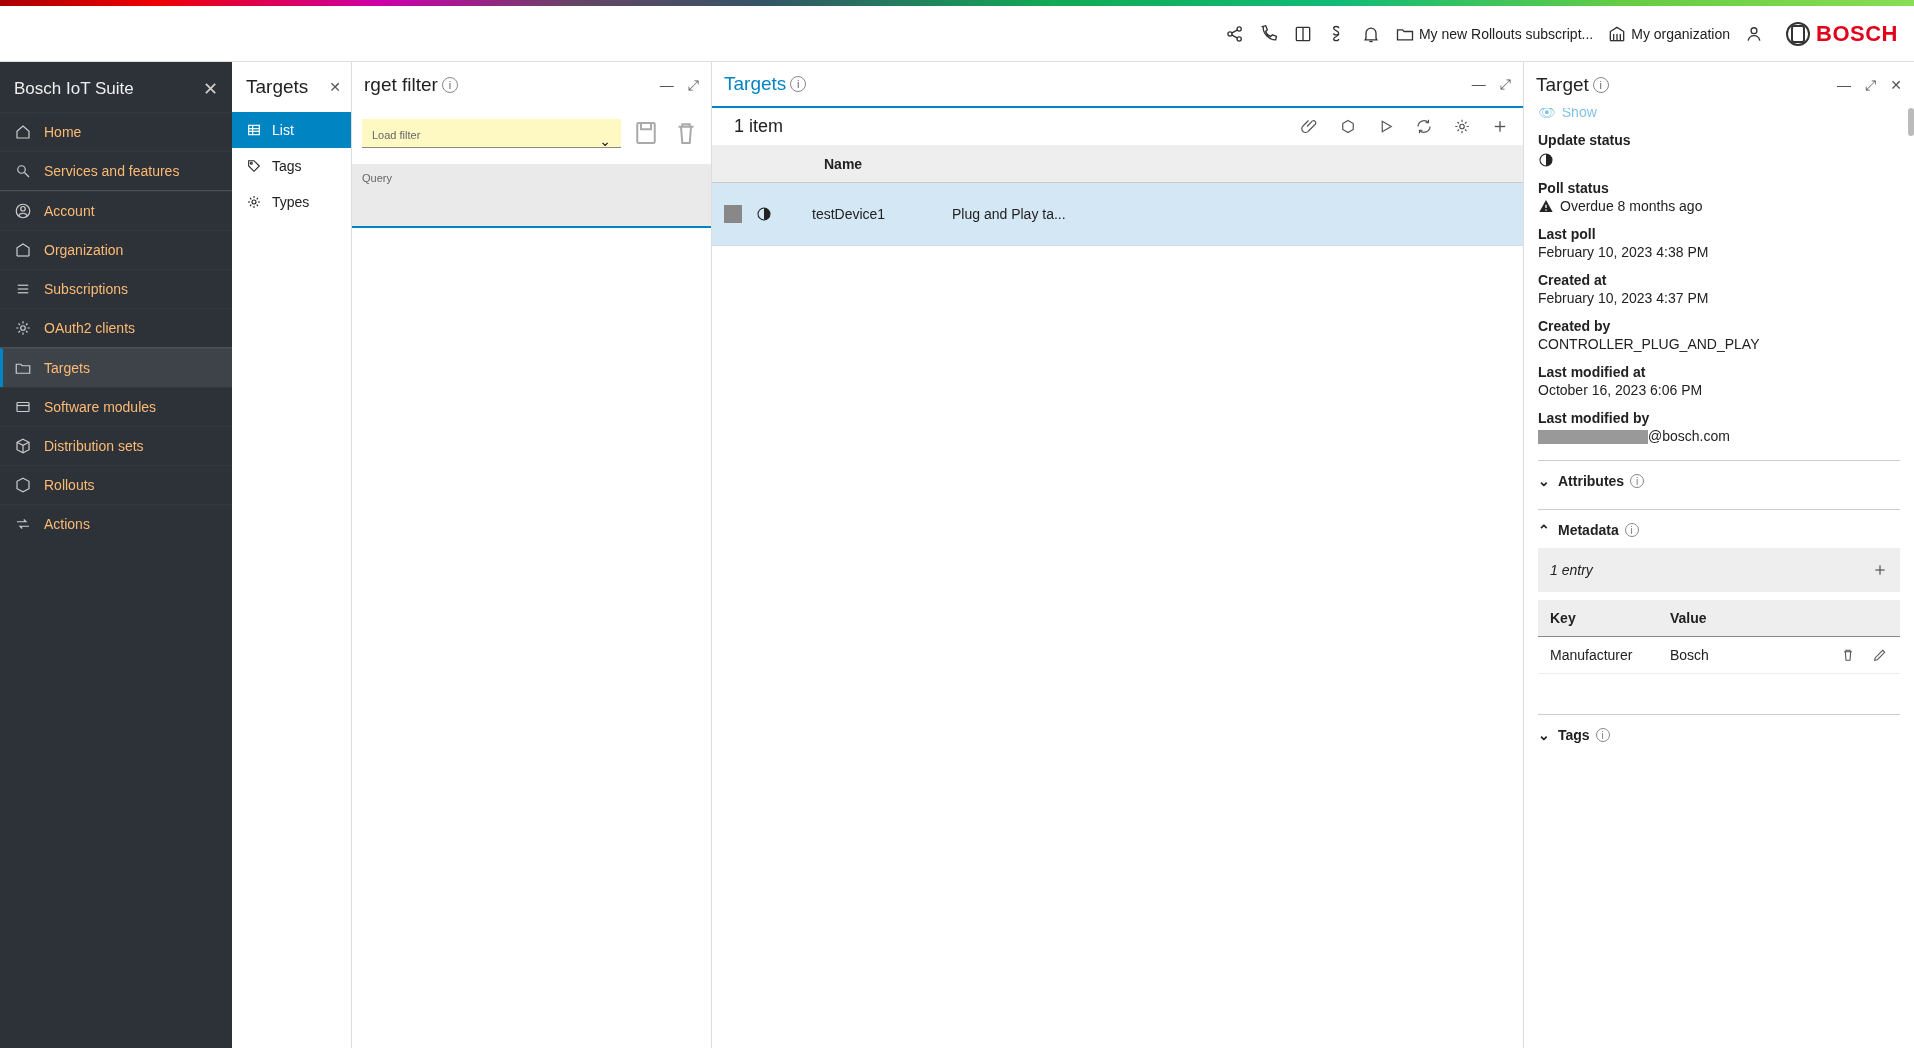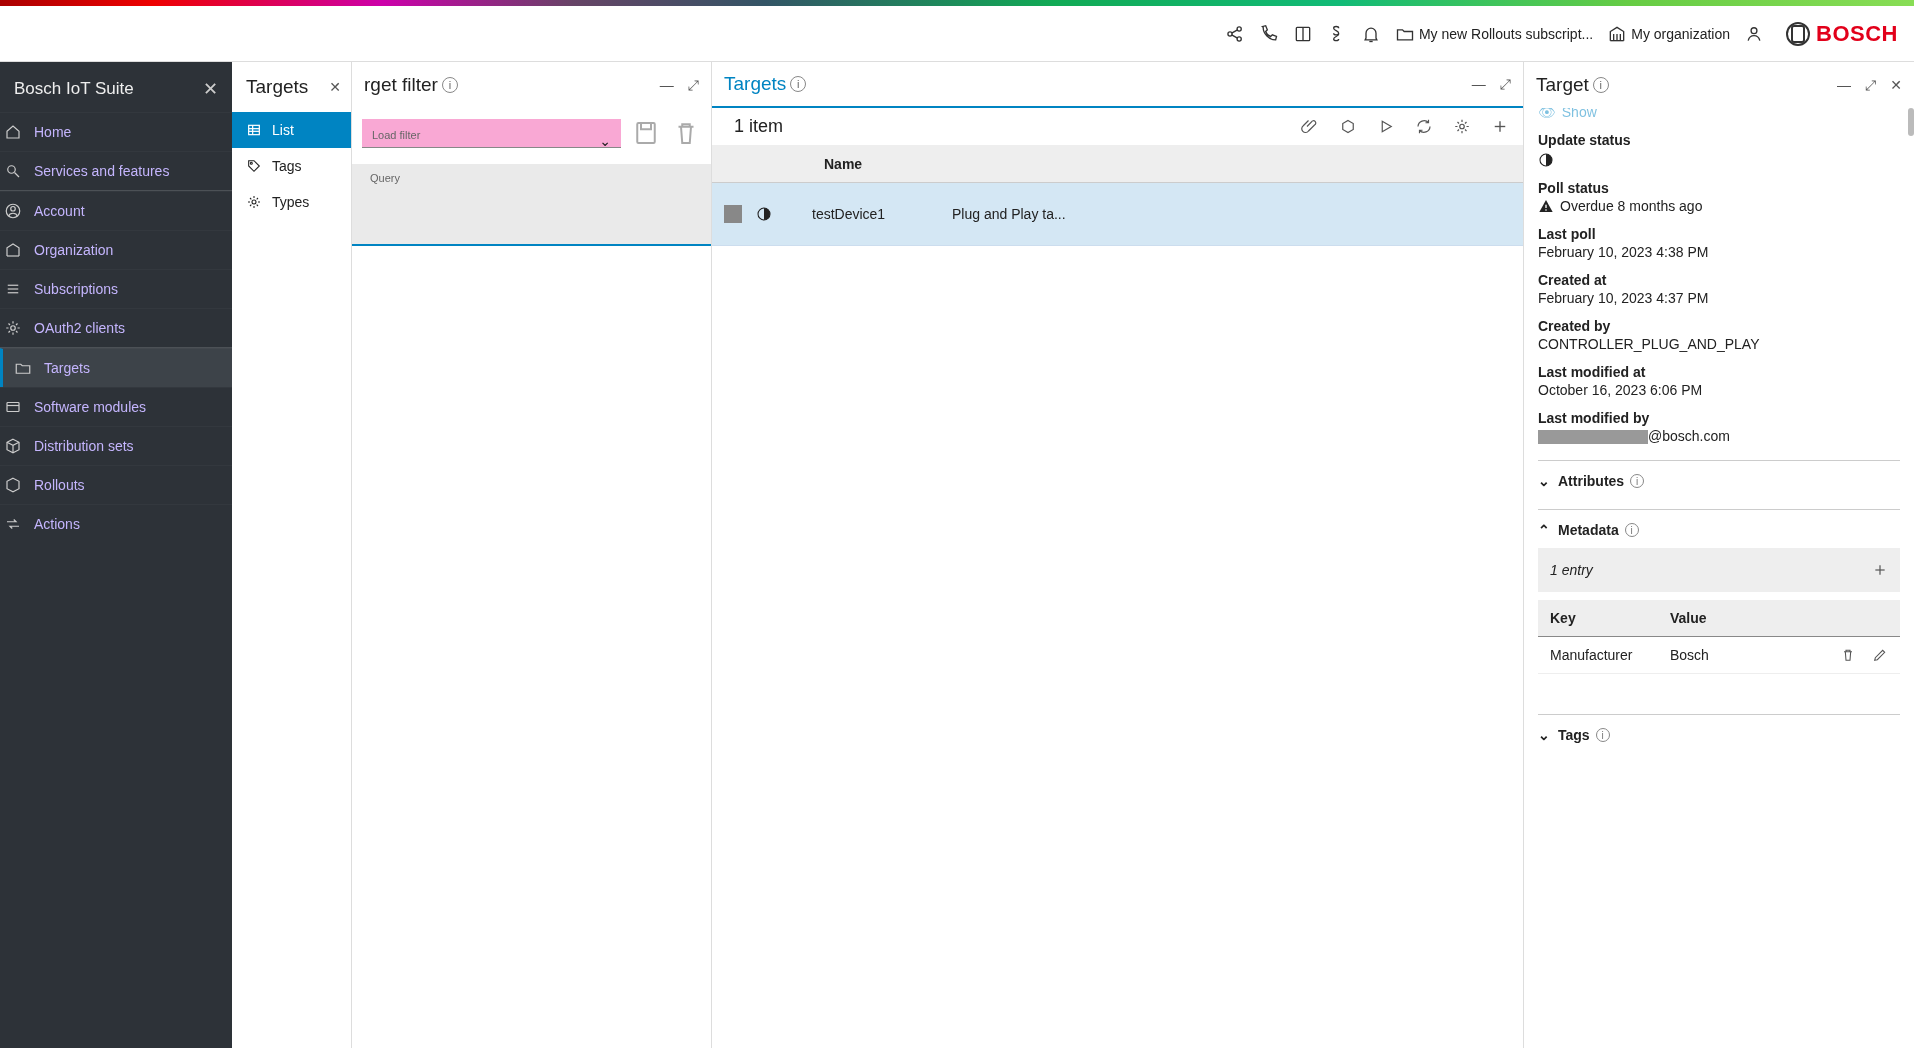--- a/index.html
+++ b/index.html
@@ -17,21 +17,21 @@
 .logo-ring { width: 24px; height: 24px; border: 2px solid #333; border-radius: 50%; position: relative; display:flex; align-items:center; justify-content:center;}
 .logo-ring::after{content:""; width:10px; height:14px; border:2px solid #333; border-radius:3px;}
 .bosch-word { font-weight: 700; font-size: 22px; color: #e2001a; letter-spacing: 0.5px; }
 .main { display: flex; height: calc(100vh - 62px); justify-content: space-between; }
 
 .sidebar { width: 232px; background: #2d3238; color: #eee; display: flex; flex-direction: column; flex-shrink:0;}
 .sidebar-header { padding: 16px 14px 12px; display: flex; align-items: center; justify-content: space-between; }
 .sidebar-title { font-size: 17px; font-weight: 400; }
 .sidebar-close { color: #ccc; cursor: pointer; font-size: 18px; }
 .side-items { display: flex; flex-direction: column; }
-.side-item { display: flex; align-items: center; gap: 12px; padding: 10px 4px; cursor: pointer; color: #c4b5fd; border-top: 1px solid rgba(255,255,255,0.03);}
+.side-item { display: flex; align-items: center; gap: 12px; padding: 10px 14px; cursor: pointer; color: #fdba74; border-top: 1px solid rgba(255,255,255,0.03);}
 .side-item .ico { width: 18px; height:18px; display:flex; align-items:center; justify-content:center; color:#ccc;}
 .side-item.active { background: #3d4349; border-left: 3px solid #0084c2; padding-left: 11px; }
 .side-item.underlined { border-bottom: 1px solid rgba(255,255,255,0.15); }
 
 .subnav { width: 120px; background: #fff; border-right: 1px solid #ddd; flex-shrink:0;}
 .subnav-header { display: flex; align-items: center; justify-content: space-between; padding: 14px 10px 14px 14px; }
 .subnav-title { font-size: 19px; }
 .subnav-close { color: #555; cursor: pointer; }
 .subnav-items { display: flex; flex-direction: column; }
 .subnav-item { display: flex; align-items: center; gap: 10px; padding: 10px 14px; cursor: pointer; }
@@ -45,25 +45,25 @@
 .panel-actions { display:flex; gap:14px; color:#555;}
 .panel-actions span{cursor:pointer;}
 .panel.active-tab .panel-header{border-bottom:2px solid #0084c2;}
 .panel.active-tab .panel-title{color:#0084c2;}
 
 #panel-filter{ width:360px;}
 #panel-targets{ flex:1; min-width:300px;}
 #panel-target{ width:390px; border-right:none;}
 
 .filter-row{display:flex; gap:10px; padding:10px 10px; align-items:center;}
-.filter-select{flex:1; border:none; border-bottom:1px solid #888; background:#f9a8d4; padding:10px 10px 6px; position:relative; cursor:pointer;}
+.filter-select{flex:1; border:none; border-bottom:1px solid #888; background:#fef9c3; padding:10px 10px 6px; position:relative; cursor:pointer;}
 .filter-select .lbl{font-size:11px; color:#666;}
 .filter-select .chev{position:absolute; right:10px; top:14px;}
 .filter-icon-btn{width:30px;height:30px;display:flex;align-items:center;justify-content:center;color:#aaa;cursor:pointer;}
-.query-box{margin:6px 0 0 0; background:#eaeaea; border-bottom:2px solid #0084c2; height:82px; padding:8px 18px;}
+.query-box{margin:6px 0 0 0; background:#eaeaea; border-bottom:2px solid #0084c2; height:64px; padding:8px 10px;}
 .query-box .qlbl{font-size:11px;color:#666;}
 
 .targets-toolbar{display:flex;align-items:center;justify-content:space-between;padding:8px 14px 8px 22px;border-bottom:1px solid #eee;}
 .targets-count{font-size:18px;}
 .targets-actions{display:flex;gap:20px;color:#555;}
 .targets-actions span{cursor:pointer;width:18px;text-align:center;}
 .thead{display:flex;background:#eee;border-bottom:1px solid #ccc;}
 .th{padding:10px 12px;font-weight:600;}
 .th-status{width:100px;}
 .th-name{width:140px;}

